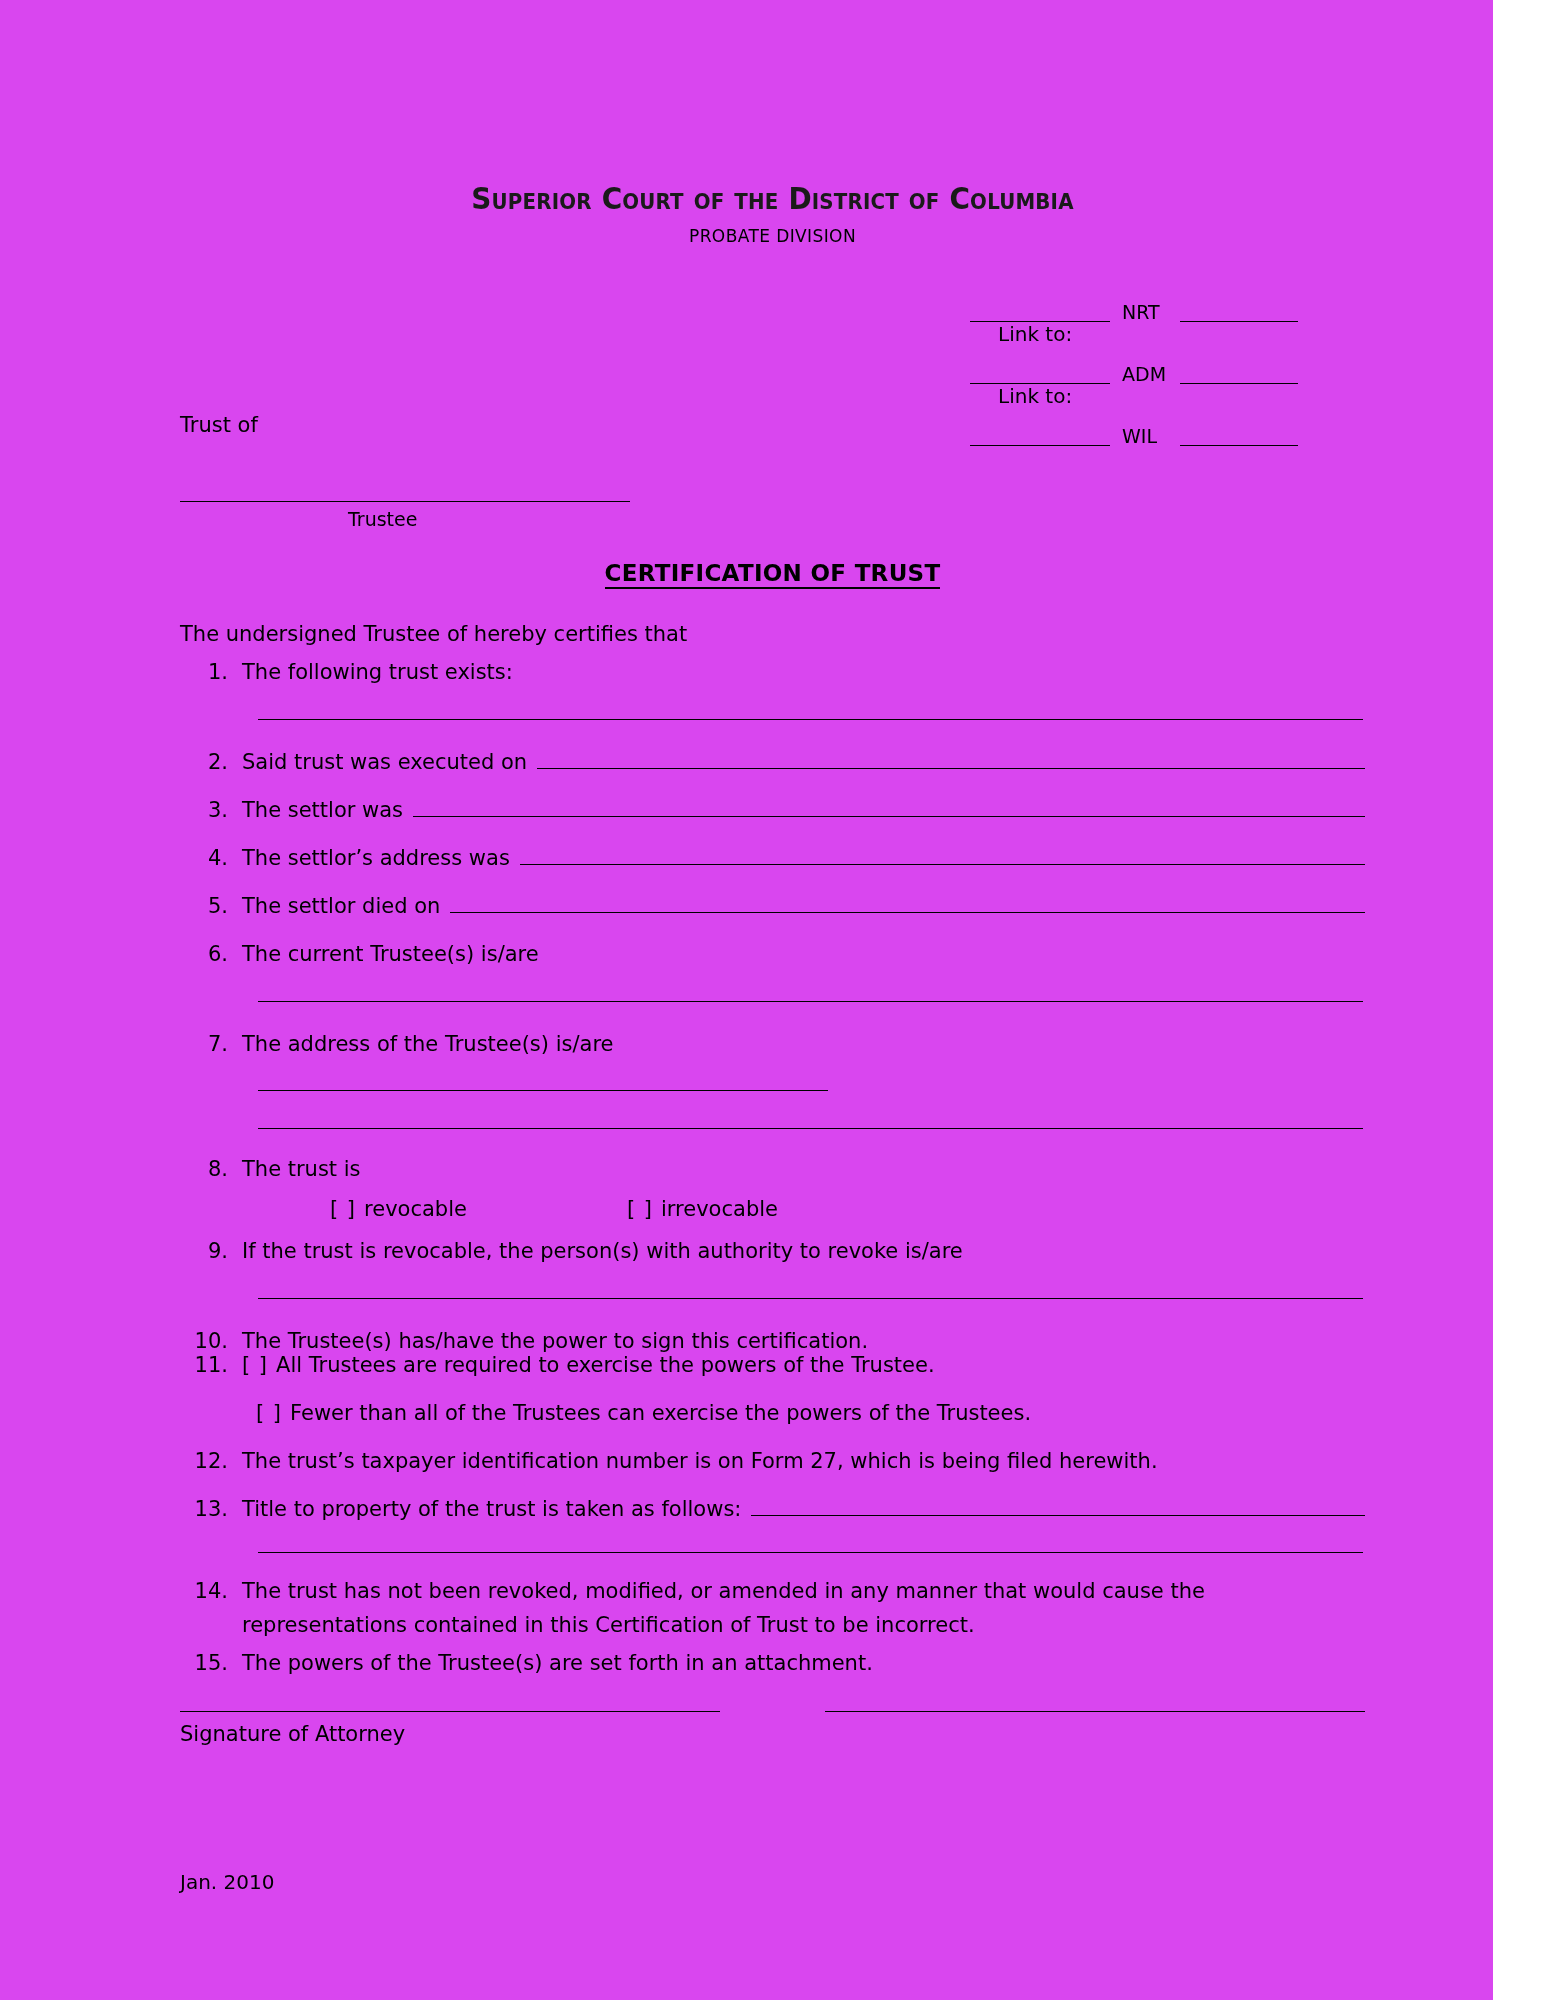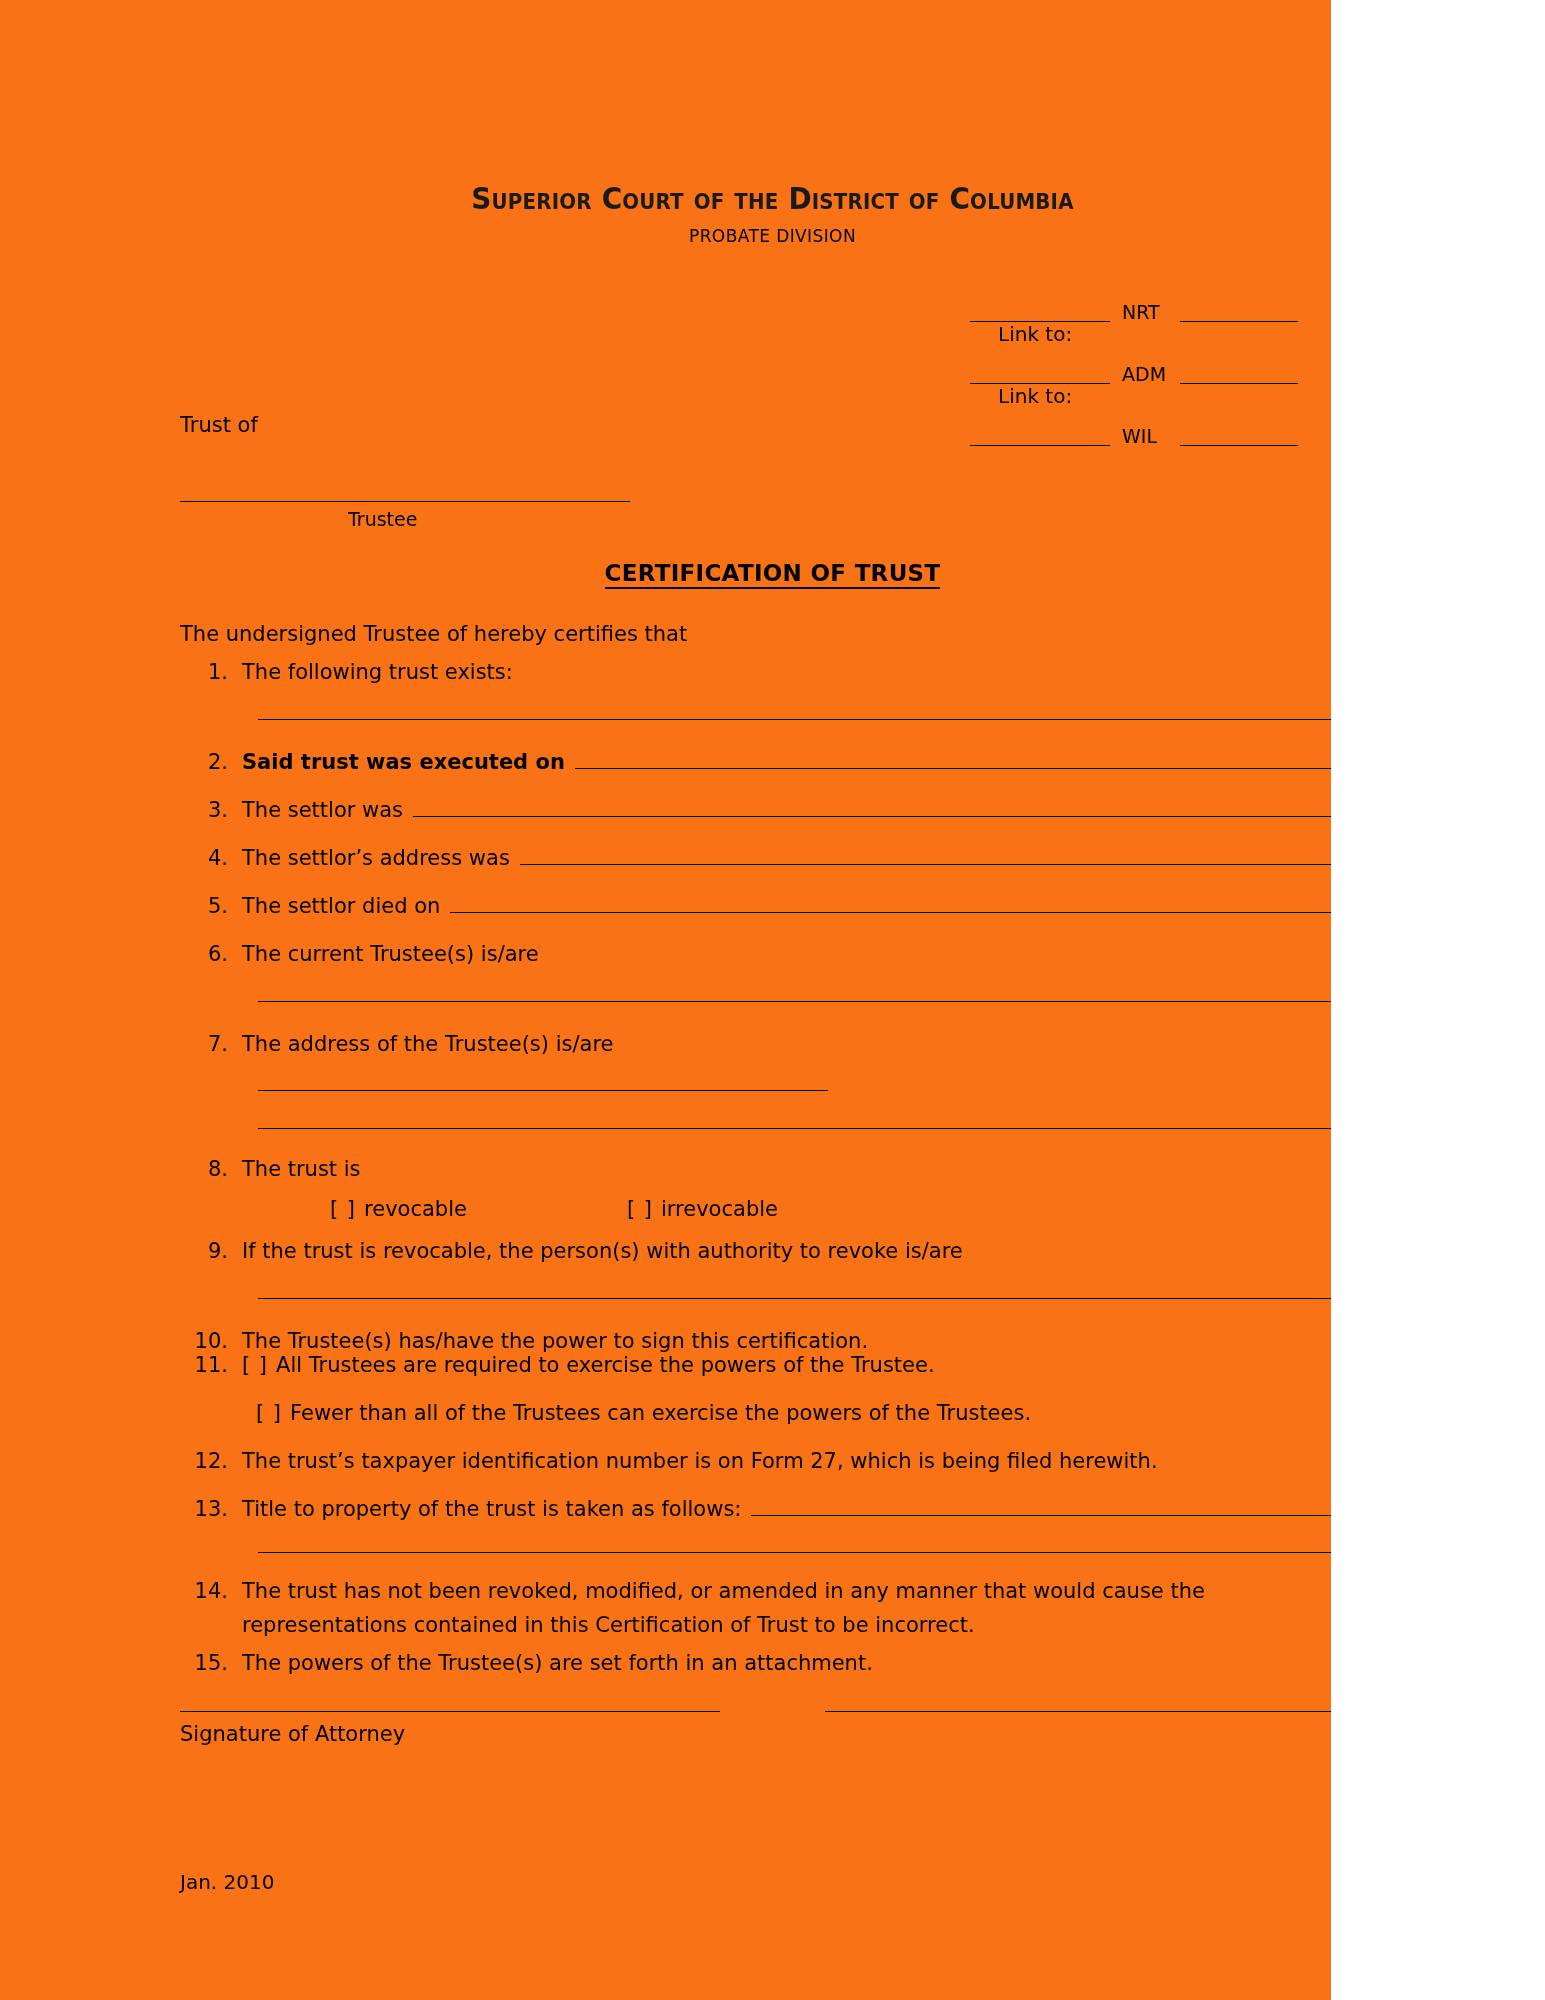--- a/index.html
+++ b/index.html
@@ -6,23 +6,23 @@
     margin: 0;
     padding: 0;
     background: #ffffff;
   }
   body {
     font-family: "DejaVu Sans", "Liberation Sans", sans-serif;
     color: #000000;
   }
   .page {
     position: relative;
-    width: 1331px;
+    width: 1493px;
     height: 2000px;
-    background: #f97316;
+    background: #d946ef;
     box-sizing: border-box;
     padding: 0;
     overflow: hidden;
   }
   .content {
     position: absolute;
     left: 180px;
     top: 0;
     width: 1185px;
   }
@@ -264,21 +264,21 @@
       <div class="item" style="margin-top:0px;">
         <div class="num">1.</div>
         <div class="txt">
             <span>The following trust exists:</span>
           </div>
       </div>
       <div class="fullblank" style="margin-top:34px;"></div>
 
       <div class="item" style="margin-top:30px;">
         <div class="num">2.</div>
-        <div class="txt" style="width:100%;font-weight:bold;">
+        <div class="txt" style="width:100%;">
           <span>Said trust was executed on</span>
           <span class="inline-blank"></span>
         </div>
       </div>
 
       <div class="item" style="margin-top:24px;">
         <div class="num">3.</div>
         <div class="txt" style="width:100%;">
           <span>The settlor was</span>
           <span class="inline-blank"></span>

